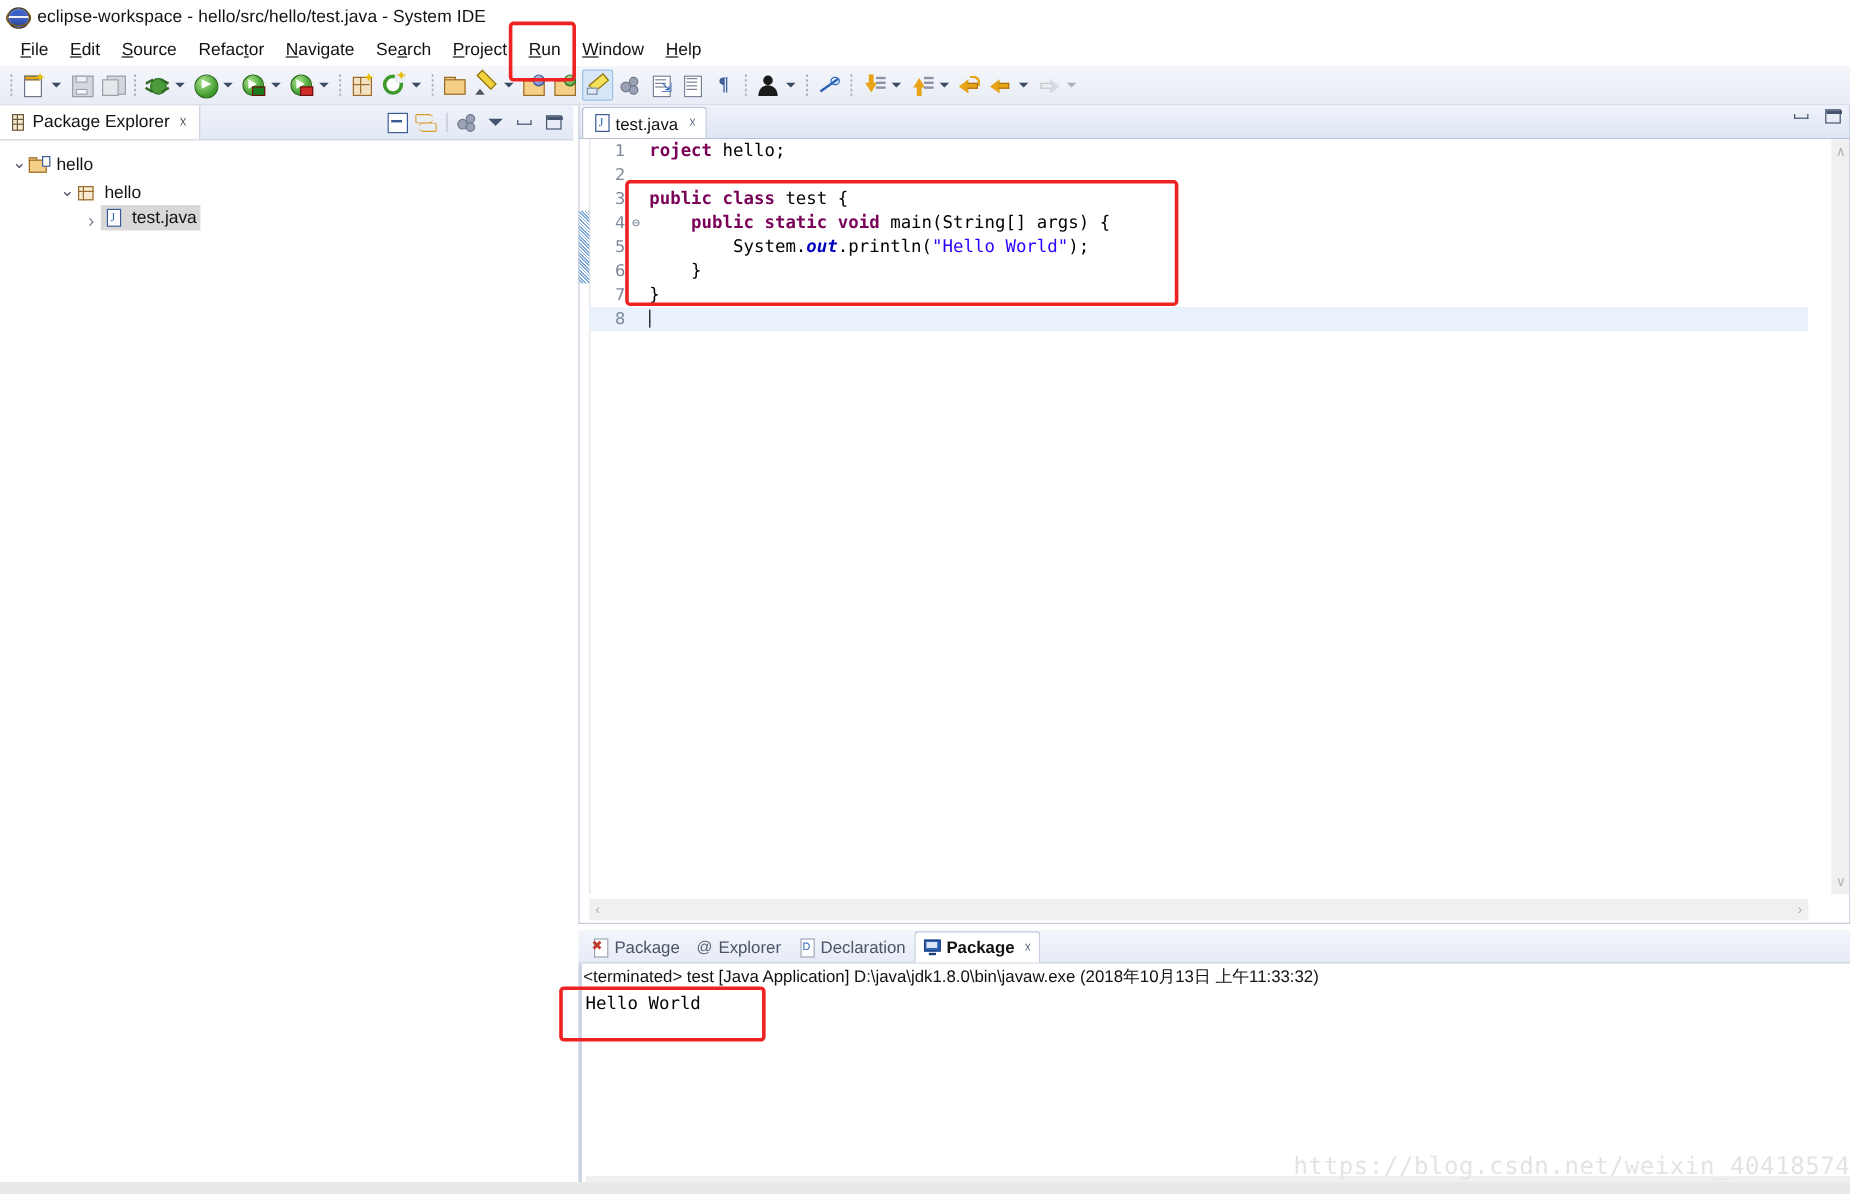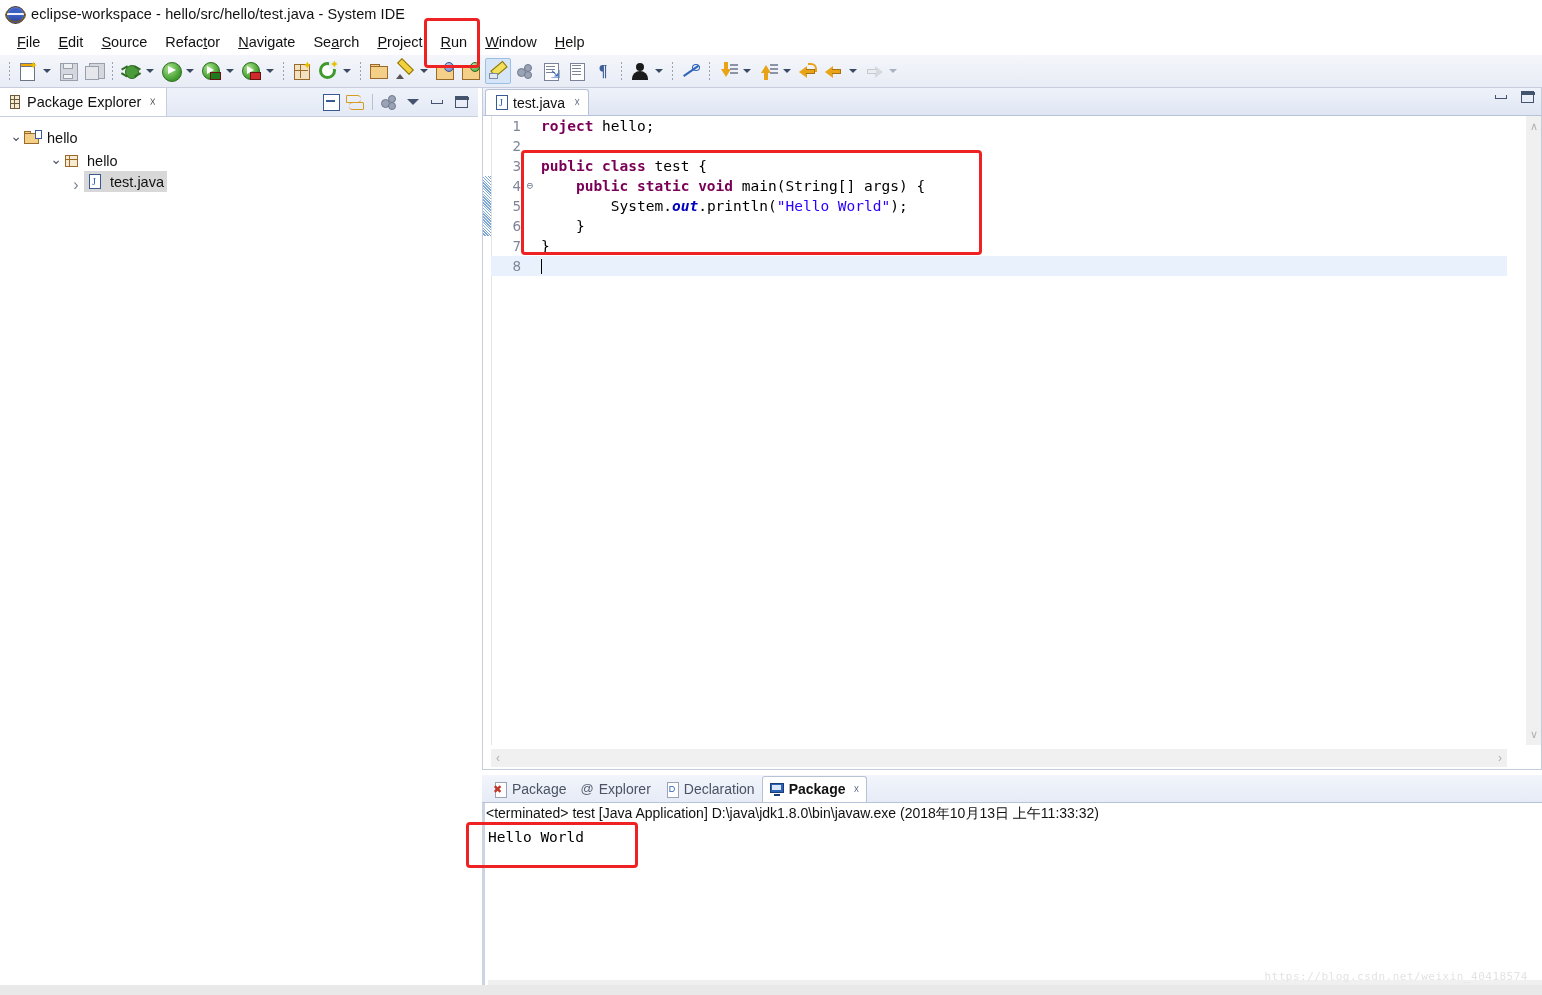--- a/index.html
+++ b/index.html
@@ -357,23 +357,23 @@
   .redbox {
     position: absolute; border: 3px solid #ee2222; border-radius: 4px;
     pointer-events: none;
   }
   #redbox-run  { left: 424px; top: 18px;  width: 50px;  height: 44px; }
   #redbox-code { left: 521px; top: 150px; width: 455px; height: 99px; }
   #redbox-out  { left: 466px; top: 822px; width: 166px; height: 40px; }
 
   
   .watermark {
-    position:absolute; right: 14px; bottom: 12px;
+    position:absolute; right: 0; bottom: 12px;
     font-family: "DejaVu Sans Mono", "Liberation Mono", monospace;
-    font-size: 11px; color: #e3e3e3; letter-spacing: 0.5px; white-space:nowrap;margin-left:46px;
+    font-size: 20px; color: #e3e3e3; letter-spacing: 0.5px; white-space:nowrap;margin-left:46px;
   }
   .bottom-strip { position:absolute; left:0; bottom:0; width:1542px; height:10px; background:#e9e9e9;}
 </style>
 </head>
 <body>
 
 <div id="app">
 
   <div class="titlebar">
     <div class="title-icon">

